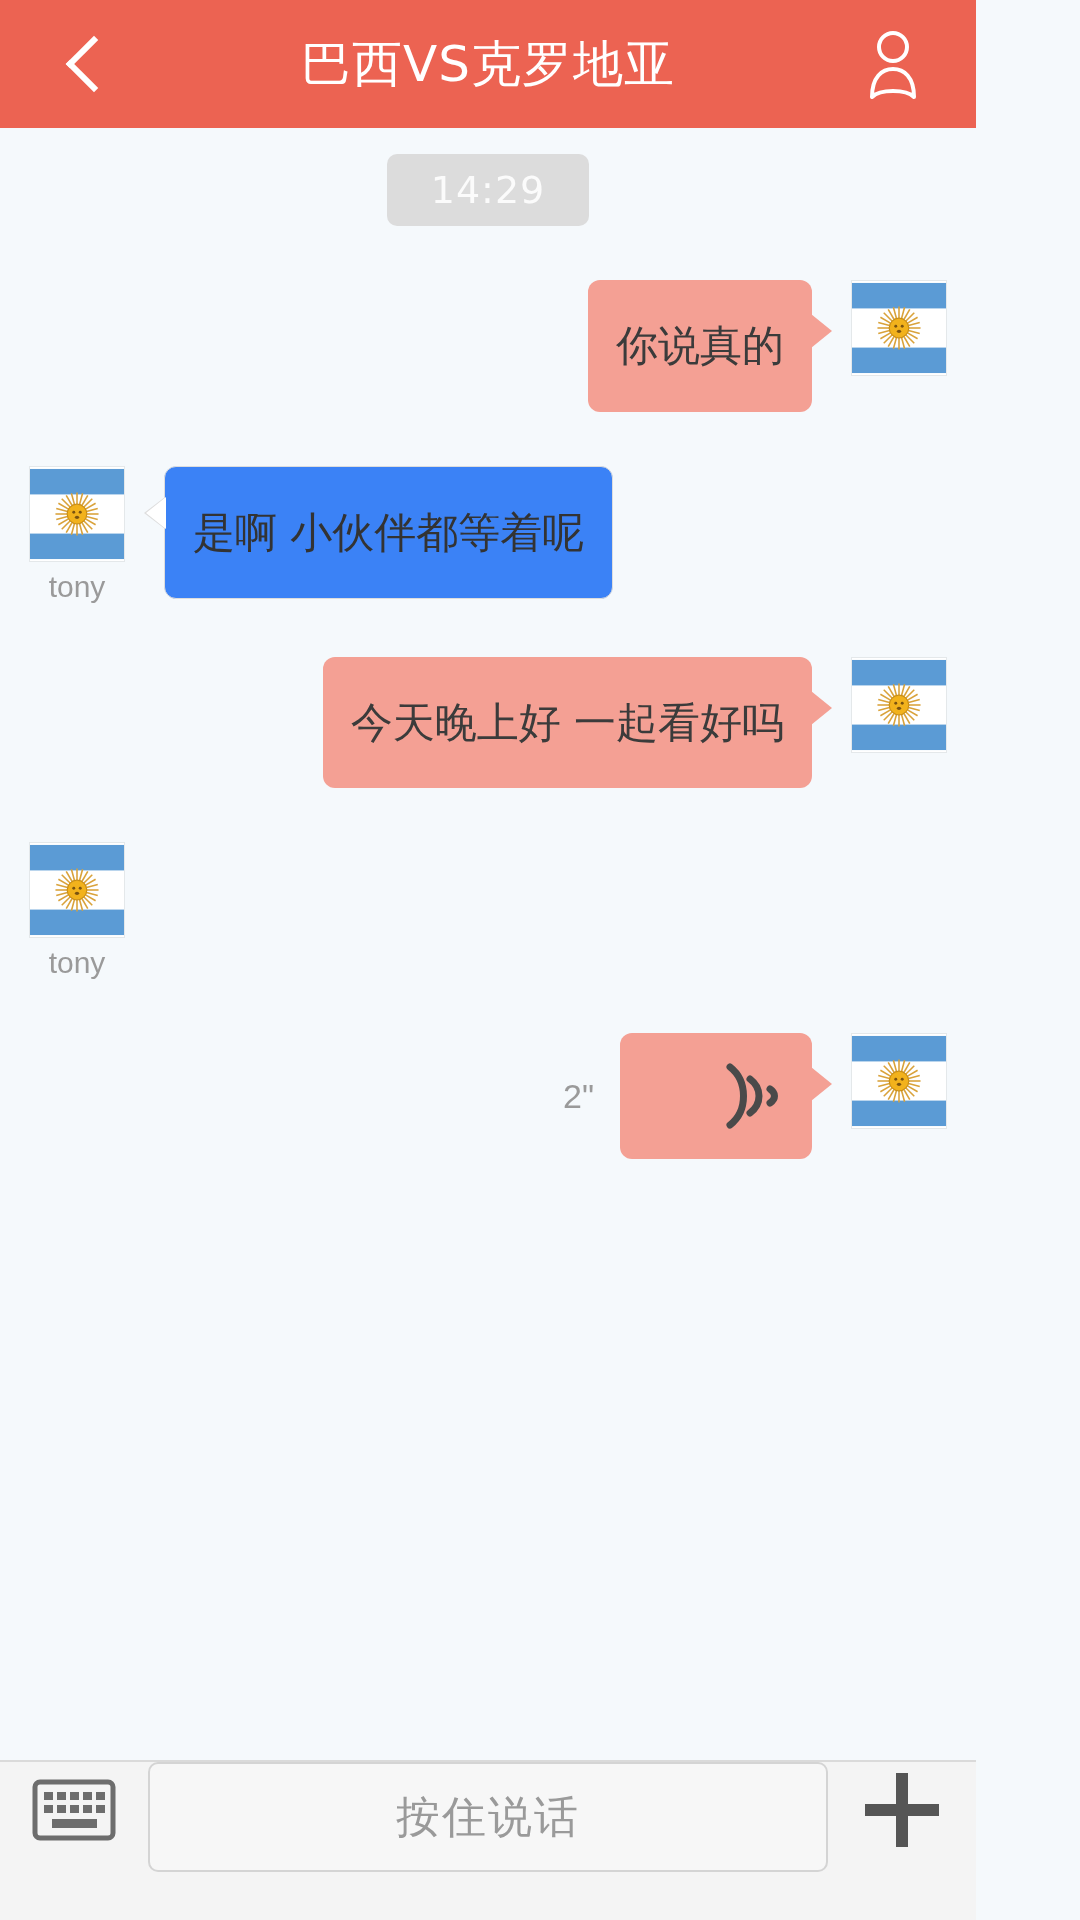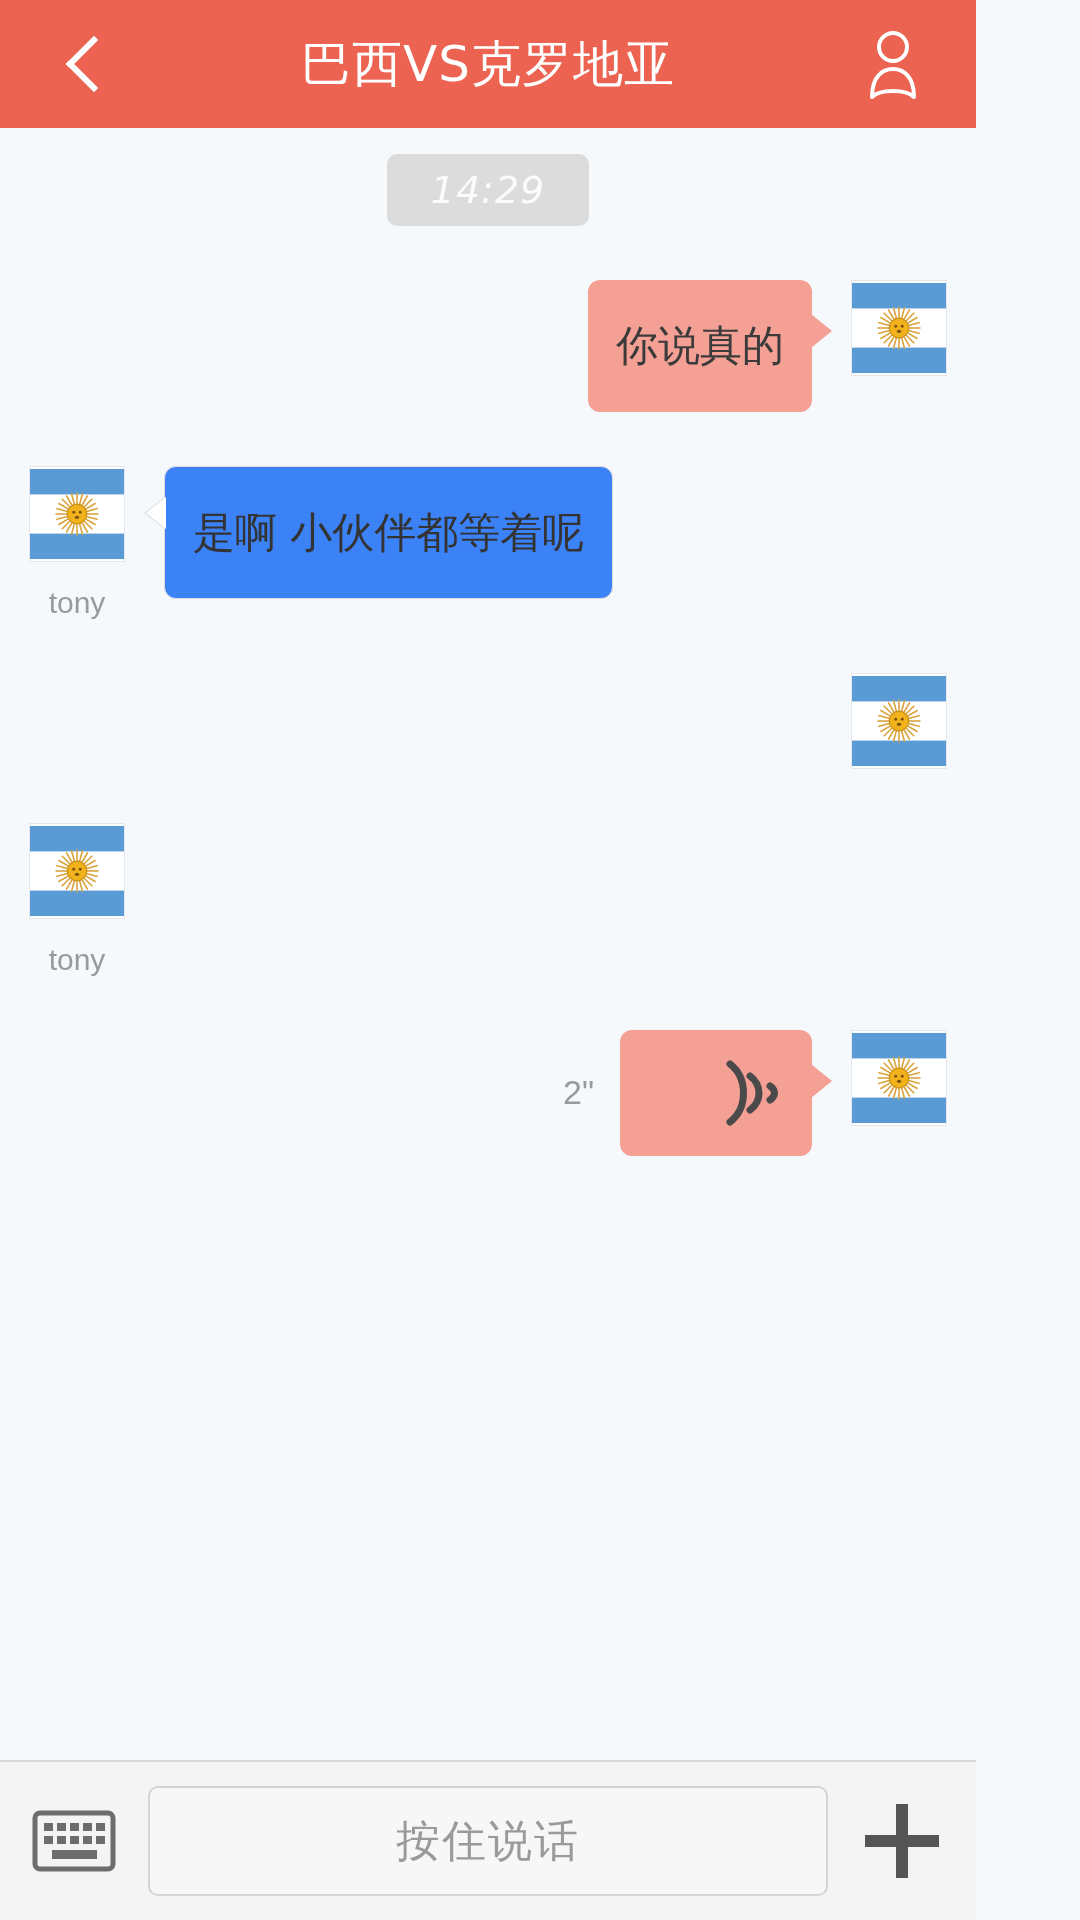--- a/index.html
+++ b/index.html
@@ -88,21 +88,20 @@
     justify-content: center;
     margin-bottom: 54px;
   }
   .time-pill {
     background: #dcdcdc;
     color: #fbfbfb;
     font-size: 38px;
     padding: 14px 44px;
     border-radius: 10px;
     letter-spacing: 1px;
-    font-style: italic;
   }
 
   
   .msg {
     display: flex;
     padding: 0 20px;
     margin-bottom: 54px;
     align-items: flex-start;
   }
   .msg.incoming { justify-content: flex-start; }
@@ -119,21 +118,21 @@
   .avatar {
     width: 96px;
     height: 96px;
     background: #ffffff;
     border: 1px solid #e4e8ea;
     overflow: hidden;
     display: block;
   }
   .avatar svg { display: block; width: 100%; height: 100%; }
   .avatar-name {
-    margin-top: 24px;
+    margin-top: 8px;
     font-size: 30px;
     color: #9a9a9a;
     font-family: "Liberation Sans", sans-serif;
     line-height: 1.1;
   }
 
   
   .bubble {
     position: relative;
     max-width: 640px;
@@ -206,21 +205,21 @@
     padding-right: 26px;
   }
   .sound-icon { width: 66px; height: 78px; display: block; }
 
   
   .input-bar {
     flex: 0 0 160px;
     background: #f4f4f4;
     border-top: 2px solid #dadada;
     display: flex;
-    align-items: center;
+    align-items: flex-start;
     padding: 0 26px;
     gap: 26px;
   }
   .kb-btn {
     flex: 0 0 96px;
     height: 96px;
     display: flex;
     align-items: center;
     justify-content: center;
     cursor: pointer;
@@ -378,20 +377,21 @@
               <ellipse cx="0" cy="3.4" rx="2.2" ry="1.6" fill="#7a5310"></ellipse>
             </g>
           </svg>
         </div>
         <div class="avatar-name">tony</div>
       </div>
       <div class="bubble in">是啊  小伙伴都等着呢</div>
     </div>
 
     <div class="msg outgoing">
+      <div class="bubble out">今天晚上好  一起看好吗</div>
       <div class="avatar-block">
         <div class="avatar">
           <svg viewBox="0 0 96 96">
             <rect x="0" y="0" width="96" height="96" fill="#ffffff"></rect>
             <rect x="0" y="2" width="96" height="26" fill="#5b9bd5"></rect>
             <rect x="0" y="68" width="96" height="26" fill="#5b9bd5"></rect>
             <g transform="translate(48,48)">
               <g stroke="#d9a23a" stroke-width="1.6">
                 <line x1="0" y1="-22" x2="0" y2="-10"></line>
                   <line x1="5.7" y1="-21.2" x2="2.6" y2="-9.7"></line>

